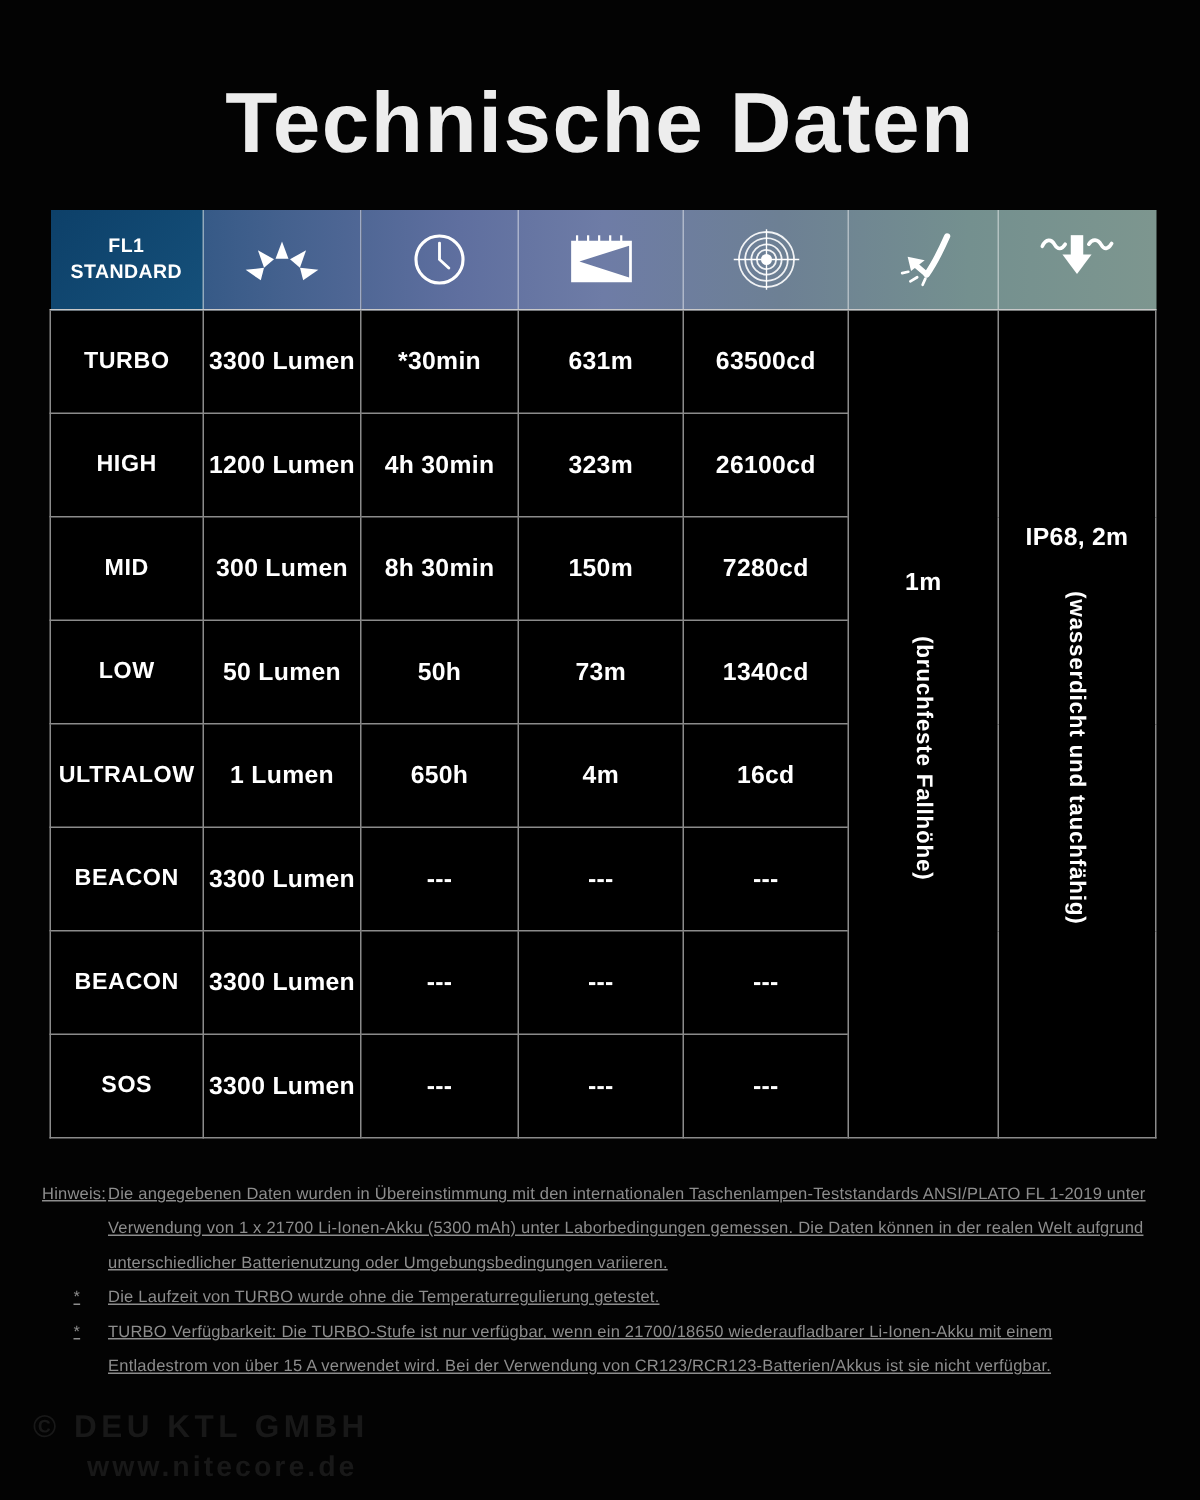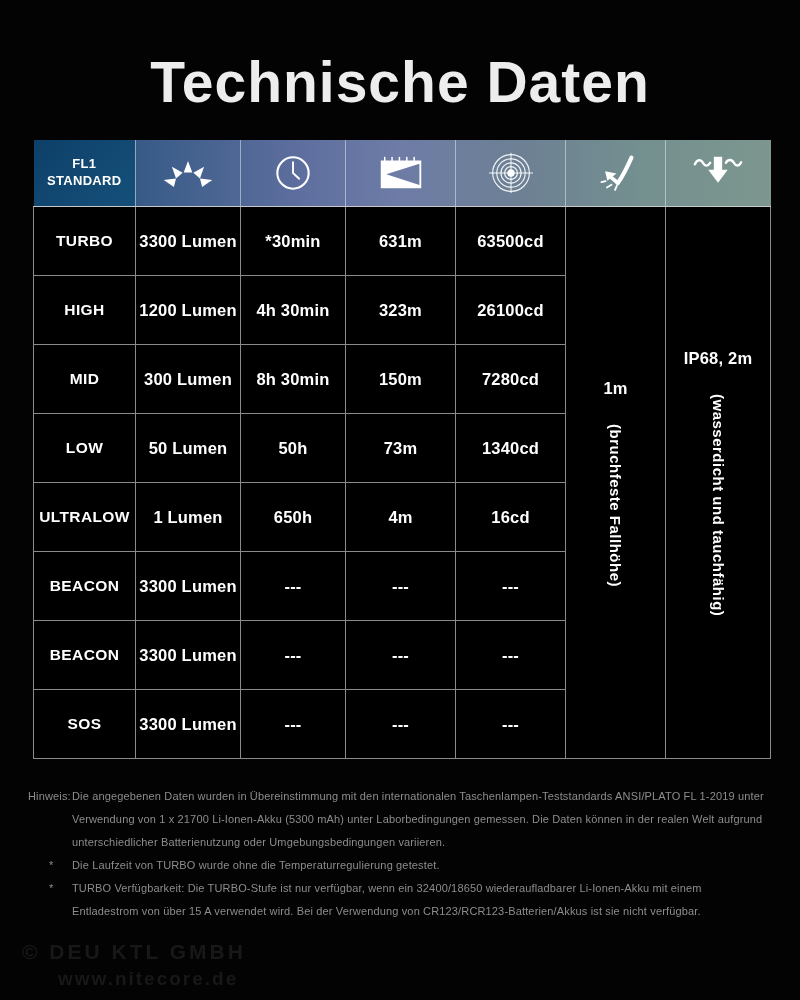--- a/index.html
+++ b/index.html
@@ -80,20 +80,21 @@
     font-weight: 700;
     letter-spacing: 0.5px;
   }
 
   .notes {
     margin: 26px 30px 0 28px;
     color: #8d8d8d;
     font-size: 11px;
     line-height: 23px;
     letter-spacing: 0.15px;
+    text-decoration: underline;
   }
   .note-row { display: flex; align-items: flex-start; }
   .note-label { flex: 0 0 44px; }
   .note-label.star { padding-left: 21px; }
   .note-text { flex: 1; }
 
   .watermark {
     position: absolute;
     left: 22px; top: 890px;
     color: #181818;
@@ -296,21 +297,21 @@
     <div class="note-row">
       <span class="note-label">Hinweis:</span>
       <span class="note-text">Die angegebenen Daten wurden in Übereinstimmung mit den internationalen Taschenlampen-Teststandards ANSI/PLATO FL 1-2019 unter Verwendung von 1 x 21700 Li-Ionen-Akku (5300 mAh) unter Laborbedingungen gemessen. Die Daten können in der realen Welt aufgrund unterschiedlicher Batterienutzung oder Umgebungsbedingungen variieren.</span>
     </div>
     <div class="note-row">
       <span class="note-label star">*</span>
       <span class="note-text">Die Laufzeit von TURBO wurde ohne die Temperaturregulierung getestet.</span>
     </div>
     <div class="note-row">
       <span class="note-label star">*</span>
-      <span class="note-text">TURBO Verfügbarkeit: Die TURBO-Stufe ist nur verfügbar, wenn ein 32400/18650 wiederaufladbarer Li-Ionen-Akku mit einem Entladestrom von über 15 A verwendet wird. Bei der Verwendung von CR123/RCR123-Batterien/Akkus ist sie nicht verfügbar.</span>
+      <span class="note-text">TURBO Verfügbarkeit: Die TURBO-Stufe ist nur verfügbar, wenn ein 21700/18650 wiederaufladbarer Li-Ionen-Akku mit einem Entladestrom von über 15 A verwendet wird. Bei der Verwendung von CR123/RCR123-Batterien/Akkus ist sie nicht verfügbar.</span>
     </div>
   </div>
 
   <div class="watermark">
     <div class="wm1">© DEU KTL GMBH</div>
     <div class="wm2">www.nitecore.de</div>
   </div>
 
   <div class="copyright">This picture is the intellectual property of Nitecore. All rights to take legal action are reserved.</div>
 

